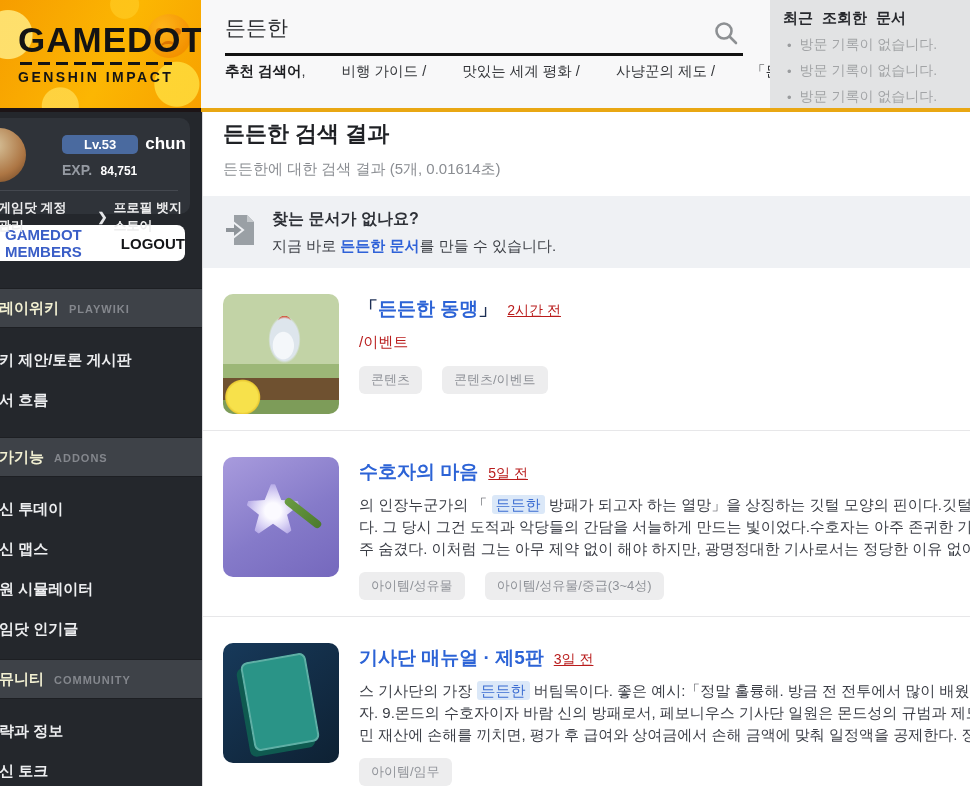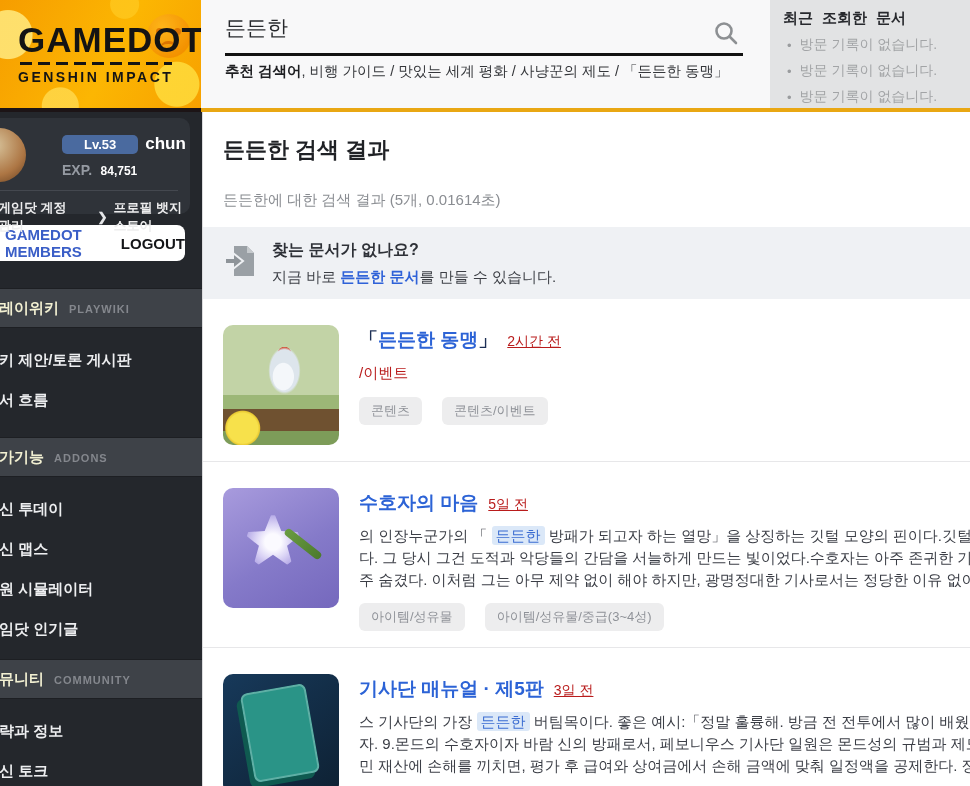--- a/index.html
+++ b/index.html
@@ -28,21 +28,21 @@
     background:repeating-linear-gradient(to right, #141414 0 12px, transparent 12px 18px); }
   .logo-sub { font-size:14px; font-weight:700; letter-spacing:2.5px; color:#141414; }
 
   .search-area { position:absolute; left:201px; top:0; width:569px; height:108px; background:#f8f8f9; }
   .search-input { position:absolute; left:24px; top:16px; width:500px; border:0; outline:0; background:transparent;
     font-family:"Liberation Sans",sans-serif; font-size:21px; color:#26282c; }
   .search-underline { position:absolute; left:24px; top:53px; width:518px; height:3px; background:#121212; }
   .search-icon { position:absolute; left:512px; top:20px; cursor:pointer; }
   .suggest-line { position:absolute; left:24px; top:62px; font-size:14.5px; color:#35373b; white-space:nowrap; }
   .suggest-label { font-weight:700; color:#1e1f22; }
-  .suggest-line a { color:#35373b; text-decoration:none; cursor:pointer; }
+  .suggest-line a { color:#35373b; text-decoration:none; cursor:pointer;margin-left:32px; }
 
   .recent-docs { position:absolute; left:770px; top:0; width:200px; height:108px; background:#e2e3e4; padding:9px 0 0 13px; }
   .recent-title { font-size:15px; font-weight:700; color:#27292d; margin-bottom:8px;font-family:Liberation Mono, monospace; }
   .recent-item { display:flex; align-items:center; font-size:14px; color:#a2a4a6; margin-bottom:8px; }
   .recent-item .bullet { color:#9a9c9e; margin:0 8px 0 4px; font-size:13px; }
 
   .accent-line { position:absolute; top:108px; left:201px; width:769px; height:4px; background:#e9a713; }
   .logo-underline-bar { position:absolute; top:108px; left:0; width:201px; height:4px; background:#1c1416; }
 
   
@@ -75,23 +75,23 @@
   .menu-header .en { color:#84878d; font-size:11px; font-weight:700; letter-spacing:1px; }
   .menu-group { padding-top:12px; }
   .menu-item { height:40px; display:flex; align-items:center; padding-left:20px;
     color:#edeef0; font-size:15px; font-weight:700; cursor:pointer; }
   .menu .mh-addons { margin-top:17px; }
   .menu .mh-community { margin-top:10px; }
 
   
   .main { position:absolute; left:202px; top:112px; width:768px; height:674px; background:#fff;
     border-left:1px solid #dcdcde; }
-  .main-head { padding:23px 0 0 20px; }
+  .main-head { padding:7px 0 0 20px; }
   .page-title { font-size:22px; font-weight:700; color:#1f2125; }
-  .page-sub { margin-top:26px; font-size:15px; color:#8a8d92; }
+  .page-sub { margin-top:11px; font-size:15px; color:#8a8d92; }
   .notice { margin-top:17px; height:72px; background:#eff1f4; display:flex; align-items:center; padding-left:20px; }
   .notice-icon { flex:none; margin-right:13px; }
   .notice-title { font-size:16px; font-weight:700; color:#2e3137; }
   .notice-line { margin-top:7px; font-size:15px; color:#3c3f45; }
   .p-link { color:#2f62d8; font-weight:700; cursor:pointer; }
 
   .results { }
   .result-row { display:flex; margin-top:26px; padding-left:20px; }
   .thumb { flex:none; width:116px; height:120px; border-radius:10px; position:relative; overflow:hidden; }
   .thumb-knight {

